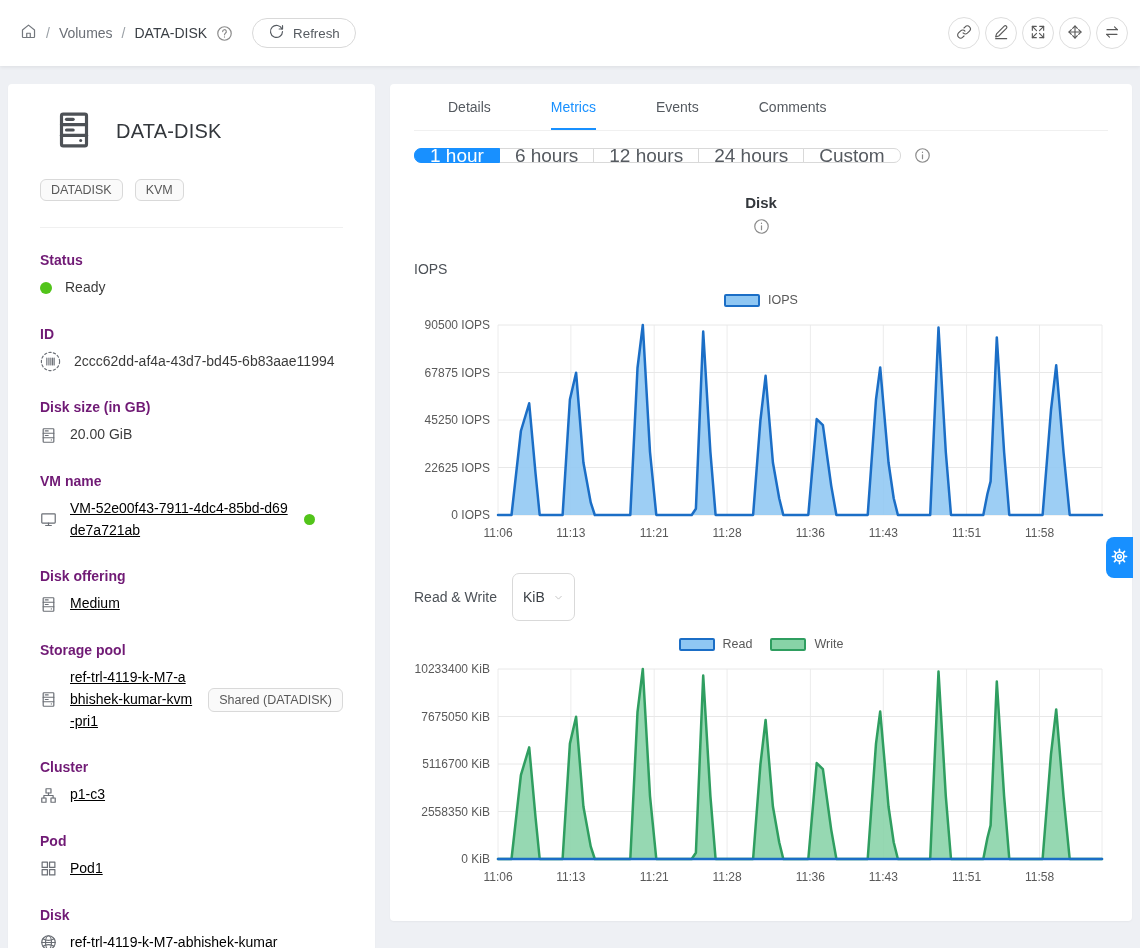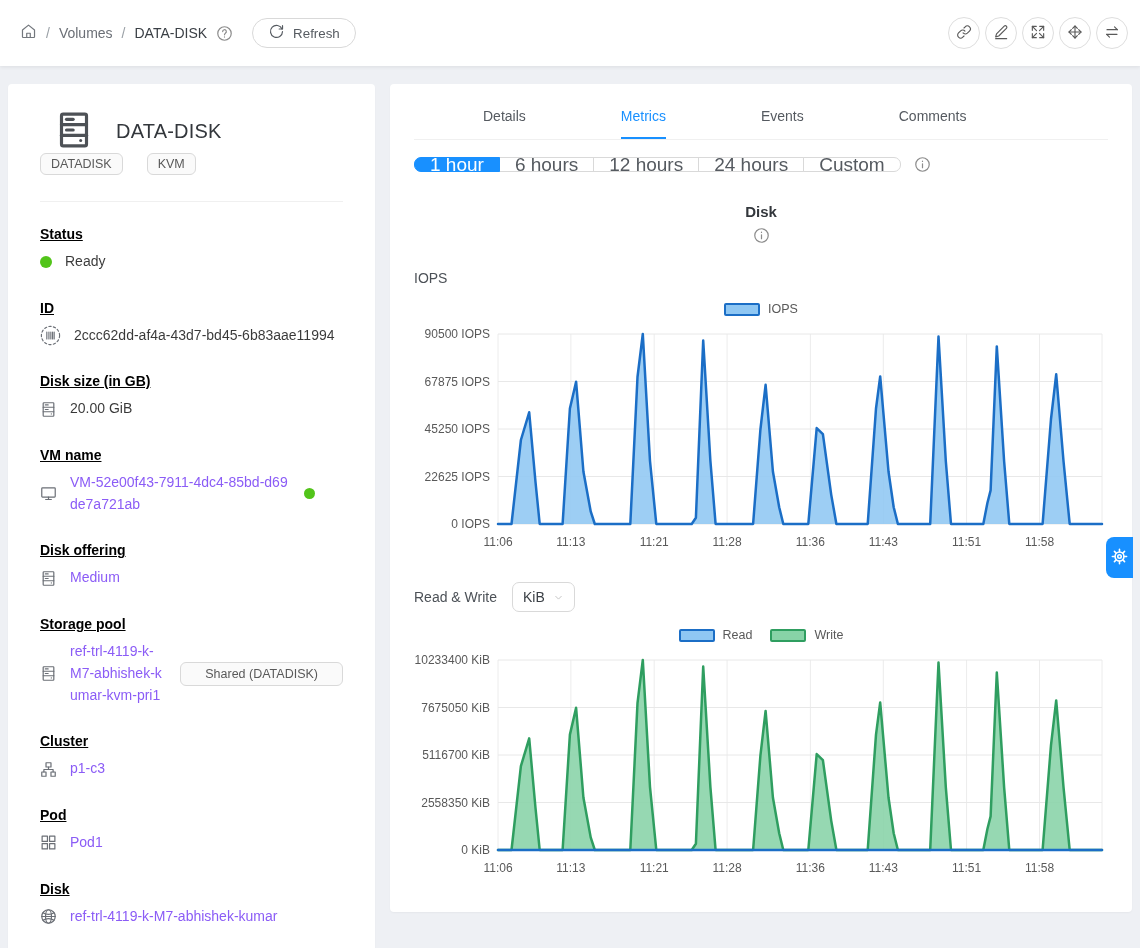--- a/index.html
+++ b/index.html
@@ -30,62 +30,62 @@
   
   .content { display:flex; align-items:flex-start; gap:15px; padding:18px 8px 0 8px; }
 
   
   .card { background:#fff; border-radius:4px; box-shadow:0 1px 2px rgba(0,0,0,.04); }
   .side-card { width:367px; padding:26px 32px 30px; }
   .res-head { display:flex; align-items:center; gap:22px; margin-left:14px; }
   .res-icon { color:#4d5156; }
   .res-icon svg { width:40px; height:40px; fill:none; stroke:currentColor; stroke-width:1.9; stroke-linecap:round; }
   .res-title { font-size:20px; color:#33373c; font-weight:400; letter-spacing:.2px; }
-  .tag-row { display:flex; gap:24px; }
+  .tag-row { display:flex; gap:12px; margin-top:26px; }
   .tag { border:1px solid #d9d9d9; background:#fafafa; color:#595959; font-size:12.5px;
     border-radius:6px; padding:3px 10px; }
   .divider { border-top:1px solid #f0f0f0; margin:26px 0 24px; }
 
   .field { margin-bottom:27px; }
-  .field-label { font-weight:700; color:#000000; margin-bottom:9px;text-decoration:underline; }
+  .field-label { font-weight:700; color:#701a75; margin-bottom:9px; }
   .field-row { display:flex; align-items:center; gap:13px; }
   .field-row .icon { color:#6b6f76; display:flex; flex:none; }
   .field-row .icon svg { width:17px; height:17px; }
   .field-row .icon.big svg { width:21px; height:21px; stroke-width:1.3; }
   .field-value { color:rgba(0,0,0,.78); line-height:1.55; }
-  .field-value.link { color:#8b5cf6; cursor:pointer; }
+  .field-value.link { color:#000000; cursor:pointer;text-decoration:underline; }
   .field-value.vmwidth { width:252px; word-break:break-all; }
   .field-value.narrow { width:150px; word-break:break-all; }
   .status-dot { width:12px; height:12px; border-radius:50%; flex:none; }
   .trail-dot { width:11px; height:11px; border-radius:50%; margin-left:auto; margin-right:28px; flex:none; }
   .badge { border:1px solid #d9d9d9; background:#fafafa; color:#595959; font-size:12.5px;
-    border-radius:6px; padding:4px 24px; white-space:nowrap; margin-left:2px; flex:none; }
+    border-radius:6px; padding:4px 10px; white-space:nowrap; margin-left:2px; flex:none; }
 
   
   .main-card { width:742px; padding:0 24px 30px; }
   .tabs { display:flex; gap:60px; padding-left:34px; border-bottom:1px solid #f0f0f0; }
-  .tab { padding:24px 0 13px; color:#555a60; cursor:pointer; border-bottom:2px solid transparent;margin-left:35px; }
+  .tab { padding:15px 0 13px; color:#555a60; cursor:pointer; border-bottom:2px solid transparent; }
   .tab.active { color:#1890ff; border-bottom-color:#1890ff; }
 
   .range-row { display:flex; align-items:center; margin-top:16px; }
   .range-group { display:flex; }
   .range-btn { height:15px; padding:0 15px; background:#fff; border:1px solid #d9d9d9; margin-left:-1px;
     color:#555a60; font-size:19px; display:flex; align-items:center; cursor:pointer; font-family:inherit; }
   .range-btn:first-child { border-radius:7px 0 0 7px; margin-left:0; }
   .range-btn:last-child { border-radius:0 7px 7px 0; }
   .range-btn.active { background:#1890ff; border-color:#1890ff; color:#fff; position:relative; }
   .info-icon { color:#8c8c8c; display:flex; margin-left:13px; cursor:pointer; }
   .info-icon svg { width:17px; height:17px; }
 
   .section-heading { display:flex; align-items:center; gap:7px; margin-top:30px;flex-direction:column; }
   .section-heading .t { font-weight:700; font-size:15px; color:#33373c; }
 
   .chart-title-row { display:flex; align-items:center; gap:15px; margin-top:26px; }
   .chart-title { font-size:14px; color:#4c5157; }
-  .unit-select { height:30px; min-width:62px; border:1px solid #d9d9d9; border-radius:7px; background:#fff;
+  .unit-select { height:48px; min-width:62px; border:1px solid #d9d9d9; border-radius:7px; background:#fff;
     display:flex; align-items:center; justify-content:center; gap:8px; padding:0 10px; cursor:pointer; color:#3a3f45; }
   .chev { color:#bfbfbf; display:flex; }
   .chev svg { width:11px; height:11px; stroke-width:2; }
 
   .legend { display:flex; justify-content:center; align-items:center; gap:18px; margin-top:14px; height:18px; }
   .legend-item { display:flex; align-items:center; gap:8px; cursor:pointer; }
   .legend-swatch { width:36px; height:13px; border-radius:2px; border:2.5px solid; }
   .legend-label { font-size:12.5px; color:#595959; }
 
   .chart-svg { margin-top:2px; }

